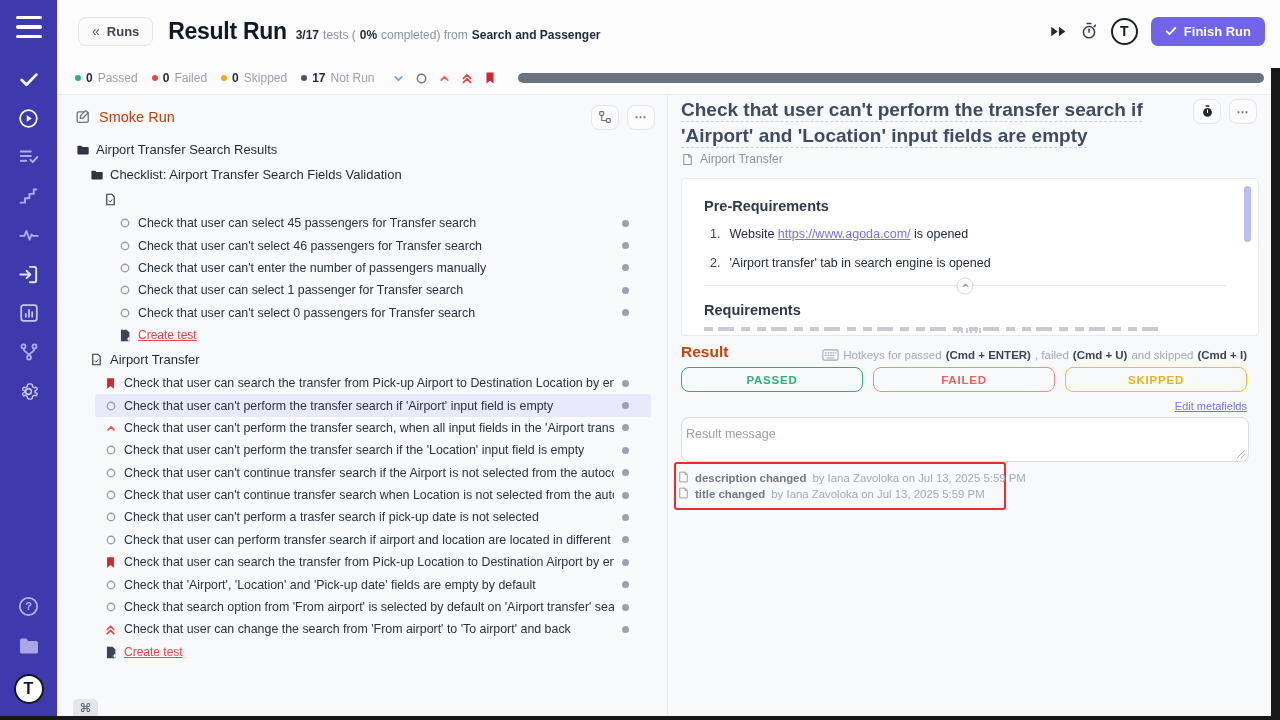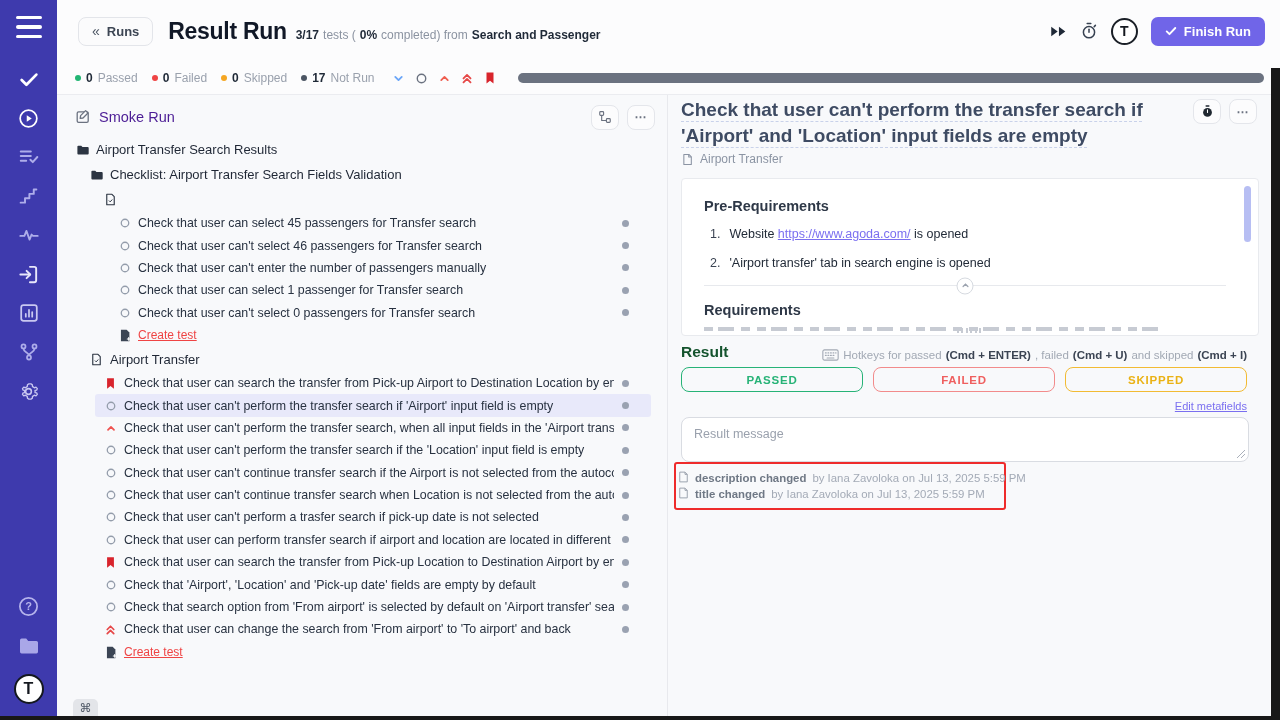--- a/index.html
+++ b/index.html
@@ -38,21 +38,21 @@
   .cnt{display:flex;align-items:center;gap:5px;margin-right:8px;}
   .cnt .dot{width:6px;height:6px;border-radius:50%;}
   .cnt .num{font-weight:700;color:#1f2937;}
   .cnt .lbl{color:#9aa1ad;}
   .prio-icons{display:flex;align-items:center;gap:8px;margin-left:8px;}
   .prio-icons .sb-btn{width:15px;height:15px;}
   .progressbar{flex:1;height:10px;border-radius:5px;background:#6b7280;margin-left:20px;margin-right:16px;}
   
   .left-panel{position:absolute;left:57px;top:95px;width:611px;bottom:4px;background:#f8f9fb;border-right:1px solid #e8e9ed;box-sizing:border-box;}
   .lp-header{position:absolute;top:8px;left:18px;right:12px;height:28px;display:flex;align-items:center;gap:8px;}
-  .lp-title{font-size:14.5px;color:#4c1d95;font-weight:500;}
+  .lp-title{font-size:14.5px;color:#c2410c;font-weight:500;}
   .lp-actions{margin-left:auto;display:flex;gap:8px;}
   .mini-btn{height:25px;min-width:28px;border:1px solid #e4e6eb;border-radius:8px;background:#fcfcfd;
     display:flex;align-items:center;justify-content:center;color:#6b7280;cursor:pointer;font-size:13px;padding:0 4px;}
   .more-glyph{letter-spacing:1px;font-weight:700;color:#6b7280;font-size:12px;line-height:1;}
   .tree{position:absolute;top:42px;left:0;right:0;}
   .trow{display:flex;align-items:center;margin-right:16px;padding-left:8px;border-radius:3px;box-sizing:border-box;cursor:pointer;}
   .trow.folder,.trow.file{height:25px;font-size:13px;color:#1f2735;}
   .trow.test{height:22.4px;font-size:12.4px;color:#28324100;color:#283241;}
   .trow.create{height:23px;font-size:12px;}
   .trow.selected{background:#e8e9fa;}
@@ -78,32 +78,32 @@
   .prereq-list a{color:#7a6ff0;text-decoration:underline;cursor:pointer;}
   .card-divider{position:relative;height:1px;background:#e7e9ed;margin:5px 0 16px 0;}
   .divider-handle{position:absolute;left:50%;top:50%;transform:translate(-50%,-50%);width:15px;height:15px;border-radius:50%;
     background:#fff;border:1px solid #d6dae0;display:flex;align-items:center;justify-content:center;cursor:pointer;}
   .clipped-text{height:4px;margin-top:9px;width:88%;opacity:.8;
     background:repeating-linear-gradient(90deg,#b9bec8 0 9px,transparent 9px 14px,#b9bec8 14px 30px,transparent 30px 37px,#b9bec8 37px 46px,transparent 46px 53px);}
   .card-scrollthumb{position:absolute;right:7px;top:7px;width:7px;height:56px;border-radius:4px;background:#b7bef3;}
   .card-draghandle{position:absolute;left:50%;bottom:2px;transform:translateX(-50%);width:26px;height:5px;
     background:repeating-linear-gradient(90deg,#c7cbd3 0 2px,transparent 2px 4.5px);}
   .result-head{position:absolute;top:248px;left:12px;right:24px;display:flex;align-items:flex-end;}
-  .result-head h3{margin:0;font-size:15.5px;font-weight:700;color:#14532d;}
+  .result-head h3{margin:0;font-size:15.5px;font-weight:700;color:#c2410c;}
   .hotkeys{margin-left:auto;display:flex;align-items:center;gap:4px;font-size:11.5px;color:#a2a9b4;}
   .hotkeys .b{color:#3b4453;font-weight:700;}
   .result-buttons{position:absolute;top:272px;left:12px;right:24px;display:flex;gap:10px;}
   .res-btn{flex:1;height:25px;border-radius:8px;background:transparent;font-size:11.5px;font-weight:700;letter-spacing:.8px;cursor:pointer;}
   .res-passed{border:1.6px solid #27b377;color:#27b377;}
   .res-failed{border:1.6px solid #f28b8b;color:#ef5f5f;}
   .res-skipped{border:1.6px solid #f2bb33;color:#eab215;}
   .edit-metafields{position:absolute;top:305px;right:24px;font-size:11px;color:#7a6ff0;text-decoration:underline;cursor:pointer;}
   .msg-wrap{position:absolute;top:322px;left:12px;right:22px;height:45px;}
   .msg-wrap textarea{width:100%;height:100%;box-sizing:border-box;resize:none;border:1px solid #d9dce2;border-radius:8px;
-    background:#fff;padding:9px 12px;font-size:12.5px;color:#222b38;font-family:"Liberation Sans",sans-serif;outline:none;}
+    background:#fff;padding:9px 4px;font-size:12.5px;color:#222b38;font-family:"Liberation Sans",sans-serif;outline:none;}
   .msg-wrap textarea::placeholder{color:#9aa1ad;}
   .msg-wrap::after{content:"";position:absolute;right:4px;bottom:4px;width:8px;height:8px;pointer-events:none;
     background:linear-gradient(135deg,transparent 0 50%,#aab0ba 50% 56%,transparent 56% 72%,#aab0ba 72% 78%,transparent 78%);}
   .changelog{position:absolute;top:367px;left:5px;width:332px;height:48px;border:2px solid #ee2b2b;border-radius:3px;
     box-sizing:border-box;padding:4px 2px;display:flex;flex-direction:column;justify-content:space-evenly;}
   .cl-row{display:flex;align-items:center;gap:6px;font-size:11.4px;color:#a3aab6;white-space:nowrap;}
   .cl-row .b{color:#6f7885;font-weight:700;}
   
   .edge-right{position:absolute;right:0;top:68px;width:9px;bottom:0;background:#181818;}
   .edge-bottom{position:absolute;left:0;right:0;bottom:0;height:4px;background:#181818;}

